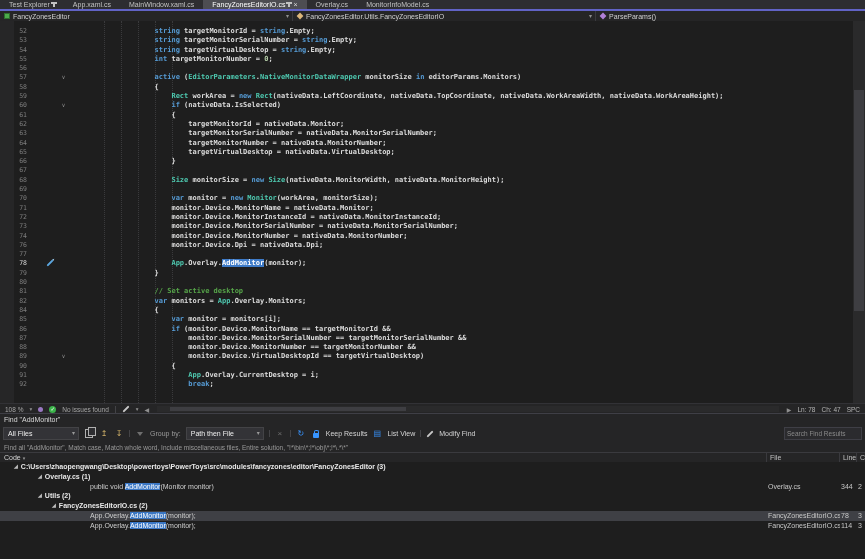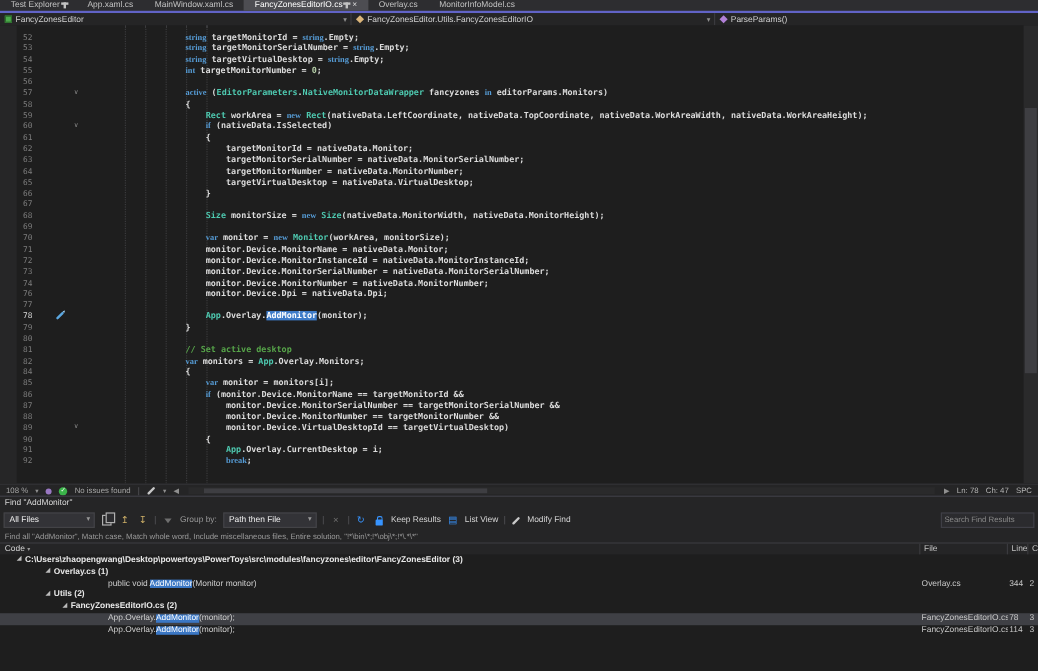--- a/index.html
+++ b/index.html
@@ -33,21 +33,21 @@
   .code-lines{position:absolute;top:6px;left:0;right:12px;}
   .row{display:flex;height:9.3px;line-height:9.3px;}
   .ln{flex:none;width:27px;text-align:right;color:#7d7d7d;font-family:"DejaVu Sans Mono",monospace;font-size:6.5px;}
   .ln.cur{color:#dadada;}
   .mk{flex:none;width:30px;position:relative;}
   .pen{position:absolute;left:19px;top:3px;width:8px;height:2px;background:#5ba7e0;border-radius:1px;transform:rotate(-45deg);}
   .pen::after{content:'';position:absolute;right:-2px;top:0;border-left:2px solid #9fd0f2;border-top:1px solid transparent;border-bottom:1px solid transparent;}
   .fold{flex:none;width:13px;text-align:center;color:#8a8a8a;font-size:5.5px;line-height:9.3px;}
   .codetxt{flex:1;white-space:pre;overflow:hidden;padding-left:34px;
     font-family:"DejaVu Sans Mono",monospace;font-size:7px;font-weight:600;color:#dcdcdc;}
-  .tk-k{color:#569cd6;font-family:Liberation Serif, serif;} .tk-t{color:#4ec9b0;} .tk-c{color:#57a64a;}
+  .tk-k{color:#569cd6;} .tk-t{color:#4ec9b0;} .tk-c{color:#57a64a;}
   .tk-n{color:#b5cea8;} .tk-p{color:#dcdcdc;}
   .tk-h{background:#3e7bc8;color:#ffffff;}
   .vscroll{position:absolute;right:0;top:0;bottom:0;width:12px;background:#2a2a2b;}
   .vthumb{position:absolute;left:1px;right:1px;top:18%;height:58%;background:#3e3e42;}
   
   .edstatus{position:absolute;top:403px;left:0;right:0;height:10px;background:#252526;border-top:1px solid #323236;
     display:flex;align-items:center;gap:6px;padding:0 5px;font-size:6.5px;color:#a6a6a6;}
   .edstatus .caret{font-size:5.5px;color:#8f8f8f;}
   .dot-purple{width:5px;height:5px;border-radius:50%;background:#9977c2;}
   .chk{width:7px;height:7px;border-radius:50%;background:#3bb44a;color:#fff;font-size:5.5px;line-height:7px;text-align:center;}
@@ -174,21 +174,21 @@
       <div class="row">
         <span class="ln">56</span>
         <span class="mk"></span>
         <span class="fold"></span>
         <span class="codetxt"></span>
       </div>
       <div class="row">
         <span class="ln">57</span>
         <span class="mk"></span>
         <span class="fold">∨</span>
-        <span class="codetxt"><span class="tk-p">            </span><span class="tk-k">active</span><span class="tk-p"> (</span><span class="tk-t">EditorParameters</span><span class="tk-p">.</span><span class="tk-t">NativeMonitorDataWrapper</span><span class="tk-p"> fancyzones </span><span class="tk-k">in</span><span class="tk-p"> editorParams.Monitors)</span></span>
+        <span class="codetxt"><span class="tk-p">            </span><span class="tk-k">active</span><span class="tk-p"> (</span><span class="tk-t">EditorParameters</span><span class="tk-p">.</span><span class="tk-t">NativeMonitorDataWrapper</span><span class="tk-p"> monitorSize </span><span class="tk-k">in</span><span class="tk-p"> editorParams.Monitors)</span></span>
       </div>
       <div class="row">
         <span class="ln">58</span>
         <span class="mk"></span>
         <span class="fold"></span>
         <span class="codetxt"><span class="tk-p">            {</span></span>
       </div>
       <div class="row">
         <span class="ln">59</span>
         <span class="mk"></span>

